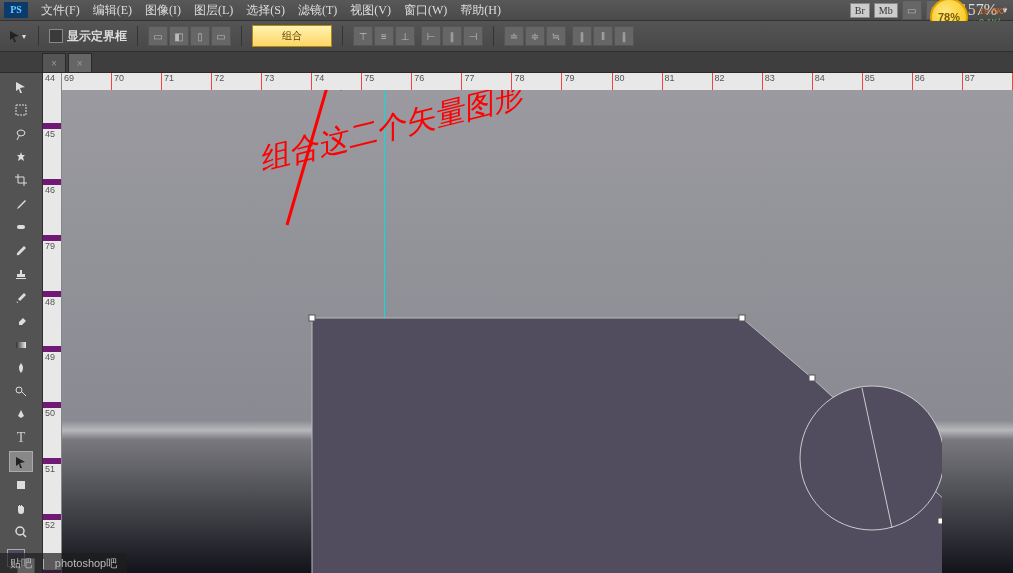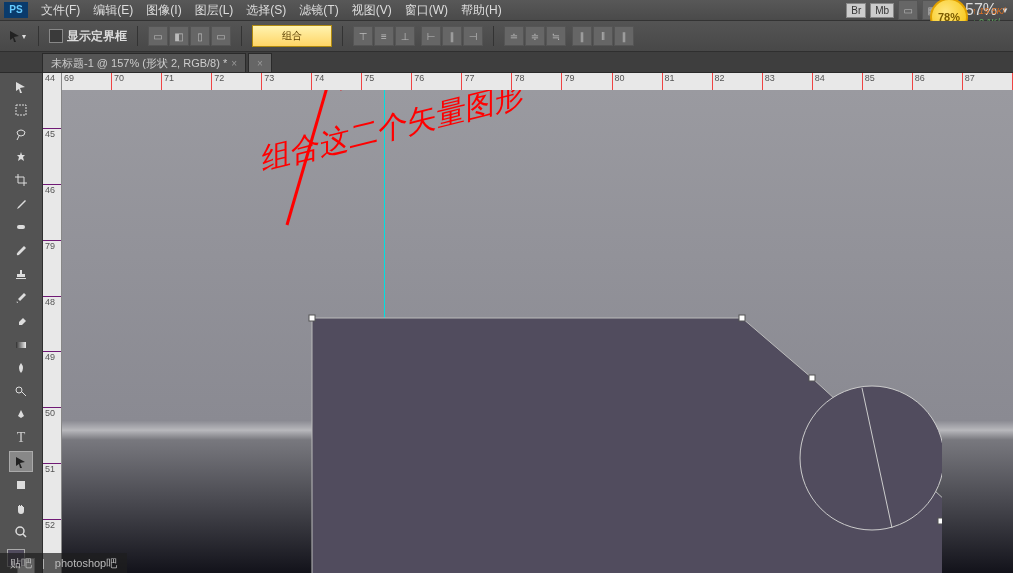--- a/index.html
+++ b/index.html
@@ -1,16 +1,16 @@
 <!DOCTYPE html>
 <html><head>
 <meta charset="utf-8">
 <style>
 html,body{margin:0;padding:0;width:1013px;height:573px;overflow:hidden;font-family:"Microsoft YaHei","SimSun",Tahoma,sans-serif;font-size:12px;background:#535353;color:#ddd;}
-.menubar{height:20px;background:linear-gradient(#585858,#4a4a4a);display:flex;align-items:center;padding:0 4px;gap:1px;border-bottom:1px solid #333;}
+.menubar{height:20px;background:linear-gradient(#585858,#4a4a4a);display:flex;align-items:center;padding:0 4px;gap:1px;border-bottom:1px solid #333;font-family:Liberation Serif, serif;}
 .menubar .logo{width:24px;height:16px;background:#0a3b6c;color:#6cf;font-weight:bold;text-align:center;font-size:10px;line-height:16px;margin-right:6px;}
 .menubar .mitem{padding:0 6px;cursor:default;}
 .menubar .right{margin-left:auto;display:flex;align-items:center;gap:4px;}
 .menubar .chip{background:#ccc;color:#333;font-size:10px;padding:1px 4px;border:1px solid #888;}
 .menubar .zoom{color:#ddd;font-size:16px;margin-left:10px;}
 .badge-wrap{position:absolute;right:8px;top:-2px;display:flex;align-items:center;gap:4px;}
 .badge{width:34px;height:34px;border-radius:50%;background:radial-gradient(circle at 40% 35%,#ffe680,#f5c000);border:2px solid #e0a000;display:flex;align-items:center;justify-content:center;font-size:11px;color:#7a5a00;font-weight:bold;}
 .netstat{font-size:9px;line-height:11px;color:#ccc;}
 .netstat .up{color:#e07020;font-style:italic;}
 .netstat .dn{color:#60b060;}
@@ -27,21 +27,21 @@
 .tab.active{background:#666;color:#fff;}
 .tab .x{font-size:10px;color:#999;}
 .workspace{position:relative;height:503px;display:flex;}
 .toolbox{width:42px;background:#535353;display:flex;flex-direction:column;align-items:center;gap:2px;padding-top:3px;border-right:1px solid #2f2f2f;}
 .tool{width:22px;height:20px;border:1px solid transparent;display:flex;align-items:center;justify-content:center;color:#ccc;font-size:12px;position:relative;}
 .tool.sel{background:#888;border:1px solid #aaa;}
 .swatches{margin-top:4px;position:relative;width:28px;height:28px;}
 .sw-fg{position:absolute;left:0;top:0;width:16px;height:16px;background:#514c5e;border:1px solid #aaa;}
 .sw-bg{position:absolute;right:0;bottom:0;width:16px;height:16px;background:#fff;border:1px solid #aaa;}
 .vruler{width:18px;background:#e8e8e8;color:#555;font-size:9px;display:flex;flex-direction:column;border-right:1px solid #888;position:relative;}
-.vruler div{height:55px;border-bottom:1px solid #701a75;padding-left:2px;}
+.vruler div{height:55px;border-bottom:6px solid #701a75;padding-left:2px;}
 .canvaswrap{flex:1;position:relative;overflow:hidden;}
 .hruler{height:17px;background:#e8e8e8;color:#555;font-size:9px;display:flex;border-bottom:1px solid #888;}
 .hruler div{width:55px;border-right:1px solid #ef4444;padding-left:2px;}
 .canvas{position:absolute;left:0;top:17px;right:0;bottom:0;background:linear-gradient(#9a9aa0 0%,#8a8a92 68%,#b8b8bc 70%,#78787e 72%,#101018 100%);overflow:hidden;}
 .shape{position:absolute;left:240px;top:218px;width:640px;height:360px;}
 .guide{position:absolute;top:-20px;bottom:-400px;left:322px;width:1px;background:#00e0e0;}
 .hand{position:absolute;left:170px;top:-40px;width:420px;height:220px;pointer-events:none;}
 .footer{position:absolute;left:0;bottom:0;height:20px;background:rgba(30,30,30,.7);color:#bbb;font-size:11px;display:flex;align-items:center;padding:0 10px;gap:10px;margin-top:8px;}
 .check-green{position:absolute;right:2px;top:30px;color:#4a8a4a;font-size:18px;}
 </style>
@@ -114,21 +114,20 @@
   </div>
   <div class="icongrp">
     <span class="iconbtn">∥</span>
     <span class="iconbtn">‖</span>
     <span class="iconbtn">∥</span>
   </div>
 </div>
 
 <div class="tabs">
   <div class="tab">
-      <span>未标题-1 @ 157% (形状 2, RGB/8) *</span>
       <span class="x">×</span>
     </div>
   <div class="tab active">
       <span class="x">×</span>
     </div>
 </div>
 
 <div class="workspace">
 
   <div class="toolbox">

